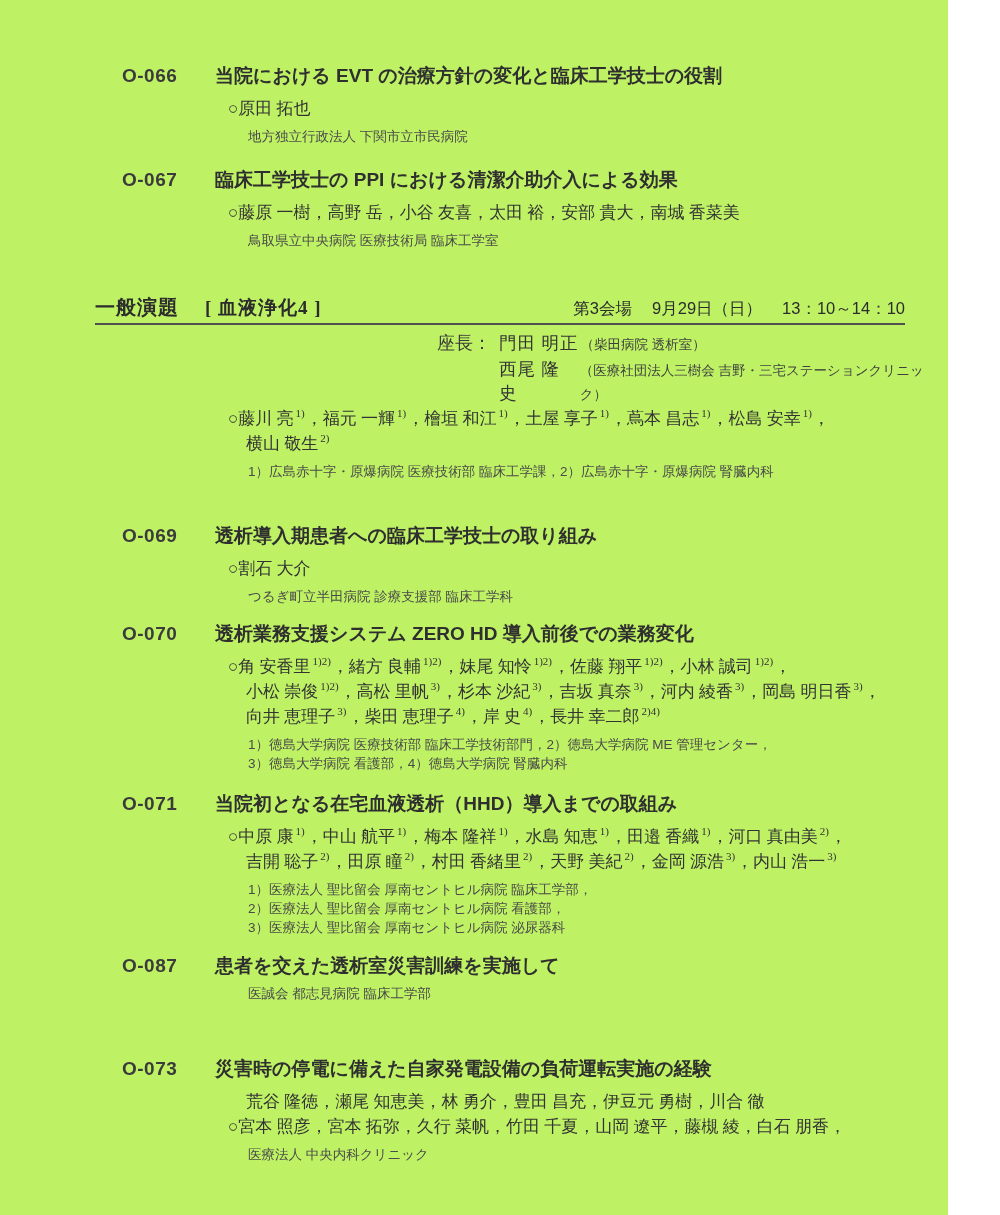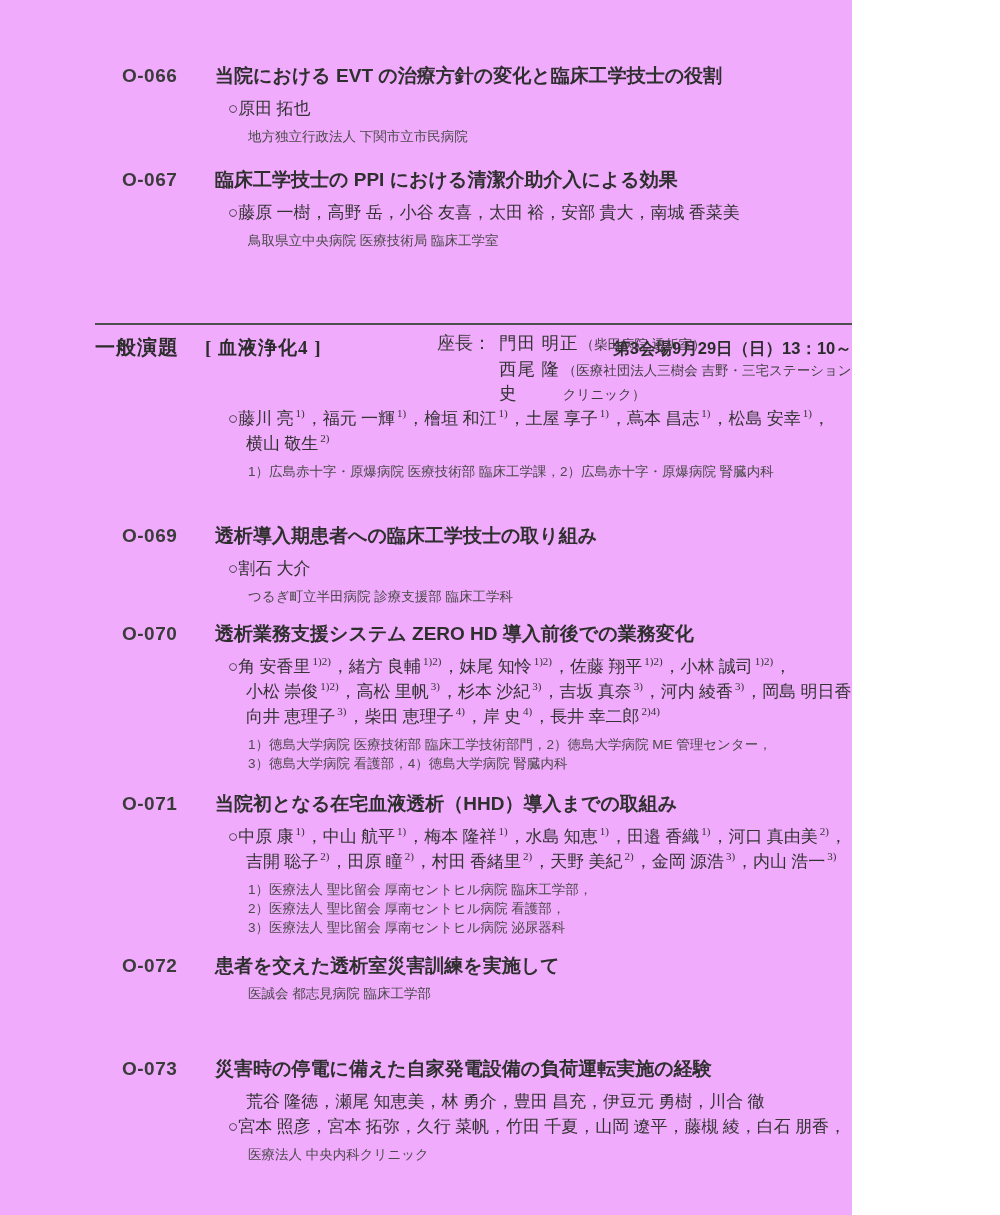--- a/index.html
+++ b/index.html
@@ -1,36 +1,36 @@
 <!DOCTYPE html>
 <html><head>
 <meta charset="utf-8">
 <style>
   html,body{margin:0;padding:0;background:#ffffff;}
   .page{
-    position:relative;width:852px;height:1215px;background:#f0abfc;overflow:hidden;
+    position:relative;width:948px;height:1215px;background:#bef264;overflow:hidden;
     font-family:"Liberation Sans","DejaVu Sans",sans-serif;color:#333333;
   }
   
   .entry{position:absolute;left:122px;width:790px;}
   .head{display:flex;align-items:flex-start;font-weight:bold;font-size:19px;line-height:24px;color:#2f2f2f;}
   .code{width:93px;flex:none;letter-spacing:.5px;color:#3b3b3b;}
   .title{flex:1;}
   .authors{margin:8px 0 0 106px;font-family:"Liberation Serif","DejaVu Serif",serif;font-size:17px;color:#333333;}
   .aline{line-height:25px;}
   .aline.cont{margin-left:18px;}
   .aline sup{font-size:11px;line-height:0;vertical-align:super;margin:0 1px 0 2px;}
   .affils{margin:6px 0 0 126px;font-size:13.5px;line-height:19px;color:#4a4a4a;}
   
   .session{position:absolute;left:95px;top:294px;width:810px;display:flex;justify-content:space-between;align-items:baseline;}
-  .s-left{display:flex;align-items:baseline;margin-top:40px;}
+  .s-left{display:flex;align-items:baseline;}
   .s-type{font-size:20px;font-weight:bold;color:#2c2c2c;letter-spacing:1px;}
   .s-topic{font-size:19px;font-weight:bold;margin-left:26px;color:#2c2c2c;
            font-family:"Liberation Serif","DejaVu Serif",serif;letter-spacing:1px;text-align:center;}
-  .s-right{display:flex;align-items:baseline;font-size:16.5px;font-weight:bold;color:#2c2c2c;justify-content:flex-end;}
+  .s-right{display:flex;align-items:baseline;gap:20px;font-size:16.5px;font-weight:normal;color:#2c2c2c;justify-content:flex-end;}
   .rule{position:absolute;left:95px;top:323px;width:810px;height:2px;background:#4f4f4f;}
   
   .chairs{position:absolute;left:437px;top:331px;}
   .chair-row{display:flex;align-items:baseline;line-height:24px;}
   .chair-label{width:62px;flex:none;font-size:18px;color:#3a3a3a;}
   .chair-name{font-family:"Liberation Serif","DejaVu Serif",serif;font-size:17.5px;color:#333333;letter-spacing:1px;}
   .chair-affil{font-size:13.5px;color:#3f3f3f;margin-left:2px;}
 </style>
 </head>
 <body>
@@ -139,21 +139,21 @@
     </div>
     <div class="affils">
       <div>1）医療法人 聖比留会 厚南セントヒル病院 臨床工学部，</div>
       <div>2）医療法人 聖比留会 厚南セントヒル病院 看護部，</div>
       <div>3）医療法人 聖比留会 厚南セントヒル病院 泌尿器科</div>
     </div>
   </div>
 
   <div class="entry" style="top:954px">
     <div class="head">
-      <span class="code">O-072</span>
+      <span class="code">O-087</span>
       <span class="title">患者を交えた透析室災害訓練を実施して</span>
     </div>
     <div class="affils">
       <div>医誠会 都志見病院 臨床工学部</div>
     </div>
   </div>
 
   <div class="entry" style="top:1057px">
     <div class="head">
       <span class="code">O-073</span>

